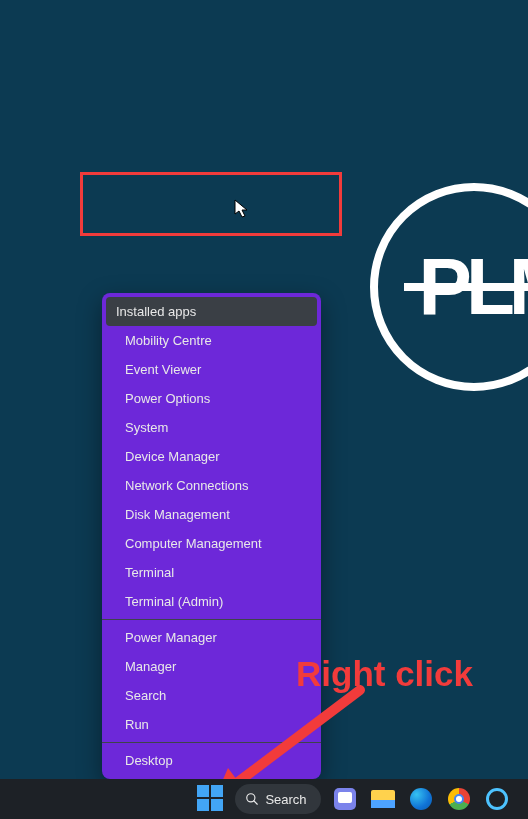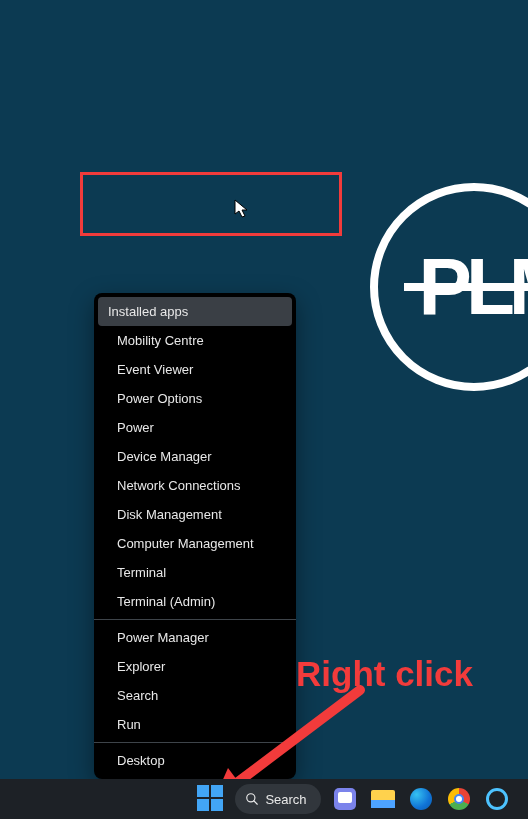--- a/index.html
+++ b/index.html
@@ -129,24 +129,24 @@
   .tb-settings {
     width: 22px; height: 22px;
     border-radius: 50%;
     border: 3px solid #4dc3ff;
     box-sizing: border-box;
   }
 
   
   .context-menu {
     position: absolute;
-    left: 94px;
+    left: 102px;
     bottom: 40px;
-    width: 202px;
-    background: #000000;
+    width: 219px;
+    background: #6d28d9;
     border-radius: 8px;
     padding: 4px 0;
     box-shadow: 0 8px 24px rgba(0,0,0,.4);
     color: #e8e8e8;
     font-size: 13px;
   }
   .cm-item {
     padding: 7px 23px;
     display: flex;
     align-items: center;
@@ -226,21 +226,21 @@
   <div class="cm-item">
     <span>Mobility Centre</span>
   </div>
   <div class="cm-item">
     <span>Event Viewer</span>
   </div>
   <div class="cm-item">
     <span>Power Options</span>
   </div>
   <div class="cm-item">
-    <span>Power</span>
+    <span>System</span>
   </div>
   <div class="cm-item">
     <span>Device Manager</span>
   </div>
   <div class="cm-item">
     <span>Network Connections</span>
   </div>
   <div class="cm-item">
     <span>Disk Management</span>
   </div>
@@ -253,21 +253,21 @@
   <div class="cm-item">
     <span>Terminal (Admin)</span>
   </div>
 
   <div class="cm-sep"></div>
 
   <div class="cm-item">
     <span>Power Manager</span>
   </div>
   <div class="cm-item">
-    <span>Explorer</span>
+    <span>Manager</span>
   </div>
   <div class="cm-item">
     <span>Search</span>
   </div>
   <div class="cm-item">
     <span>Run</span>
   </div>
 
   <div class="cm-sep"></div>
 

